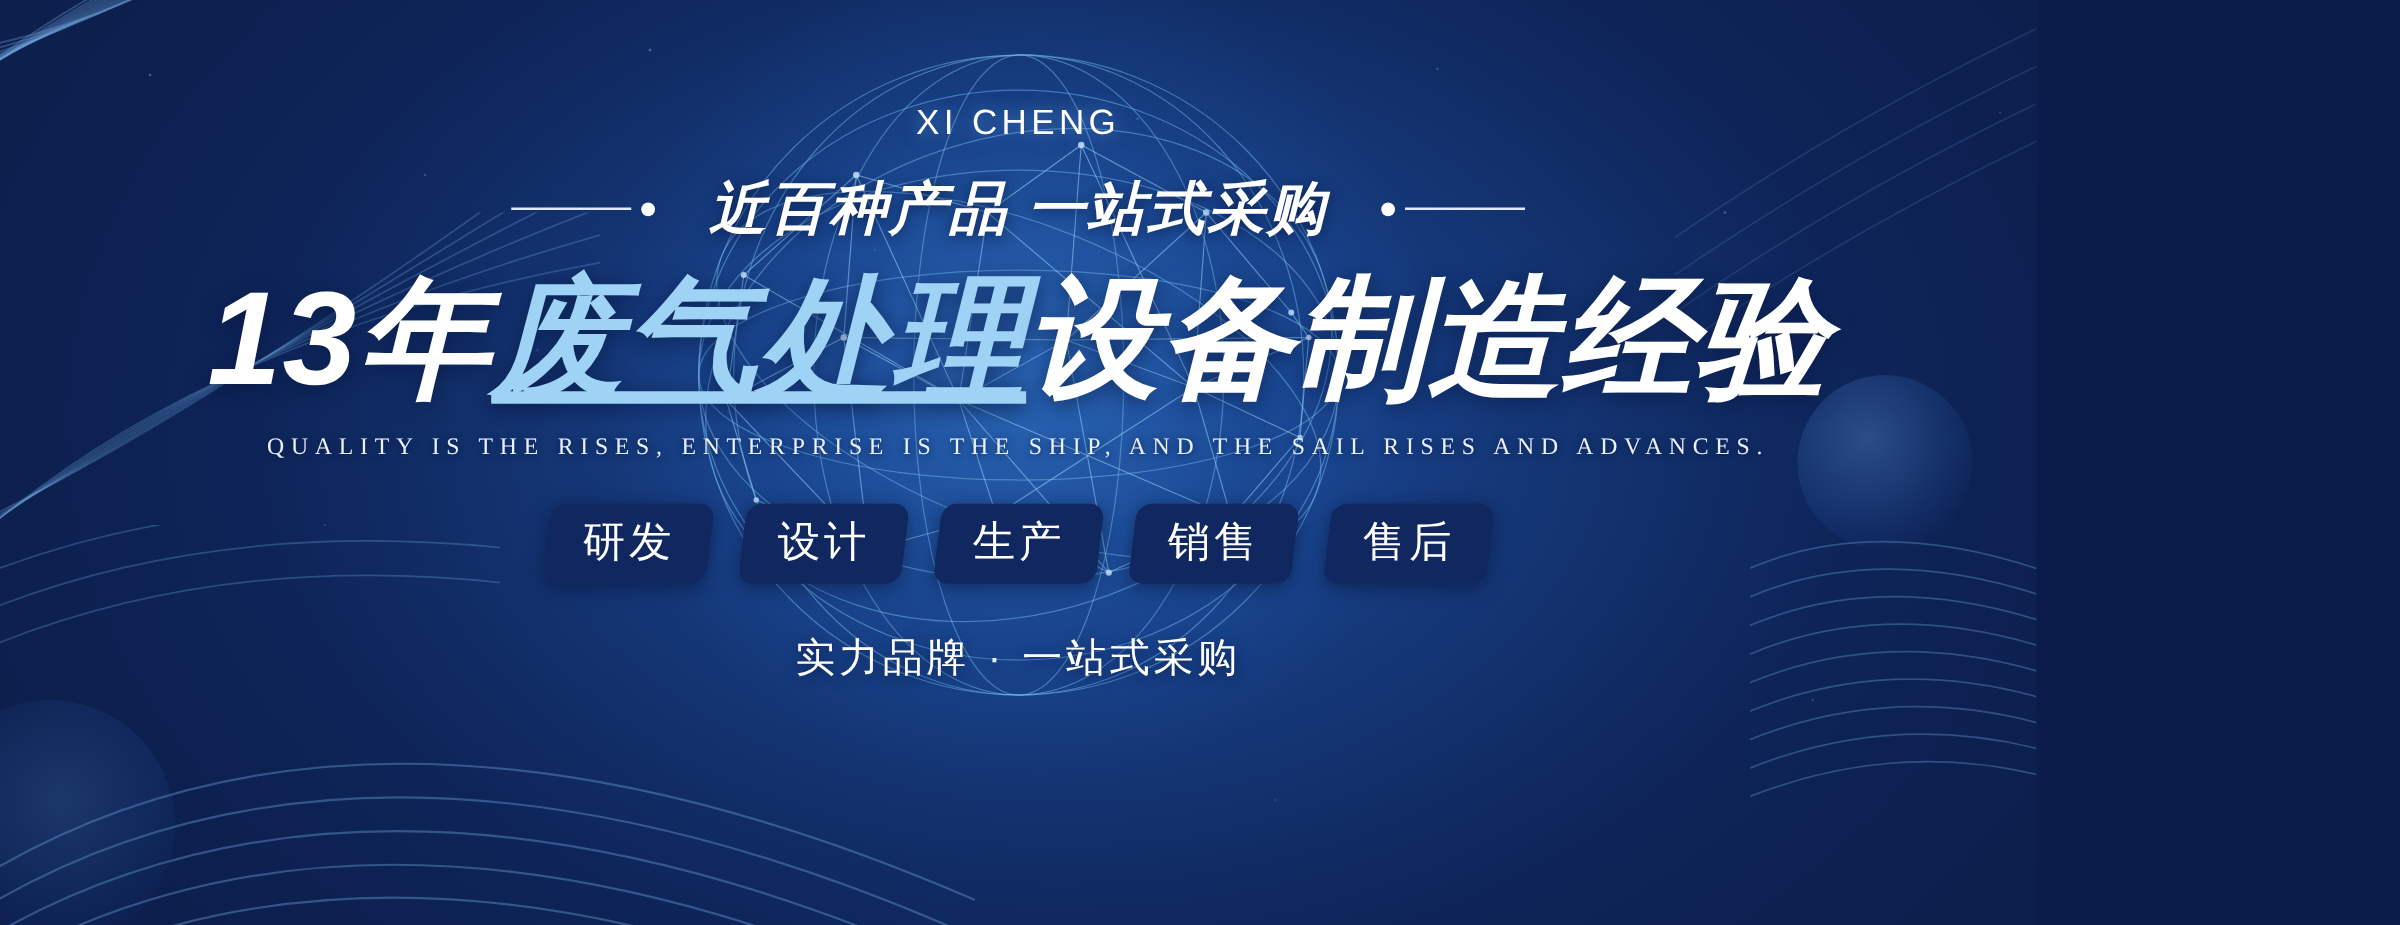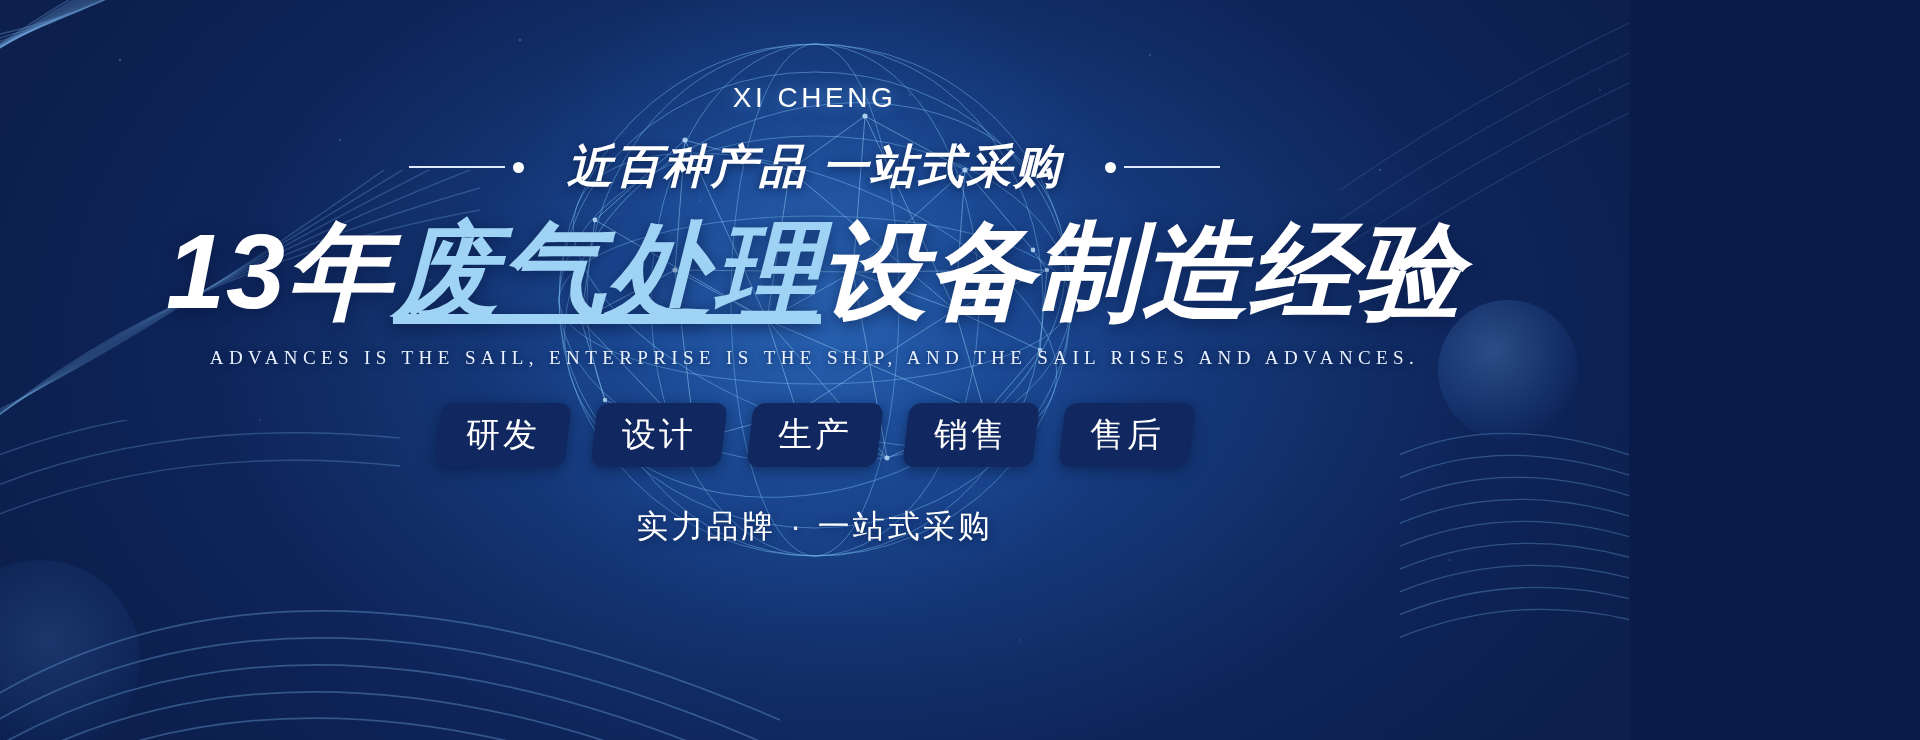--- a/index.html
+++ b/index.html
@@ -308,21 +308,21 @@
       <span class="rule right">
         <span class="dot"></span>
         <span class="bar"></span>
       </span>
     </div>
 
     <div class="headline">
       <span class="w">13年</span><span class="b">废气处理</span><span class="w">设备制造经验</span>
     </div>
 
-    <div class="tagline">ADVANCES IS THE SAIL, ENTERPRISE IS THE SHIP, AND THE SAIL RISES AND ADVANCES.</div>
+    <div class="tagline">QUALITY IS THE RISES, ENTERPRISE IS THE SHIP, AND THE SAIL RISES AND ADVANCES.</div>
 
     <div class="pills">
       <div class="pill"><span>研发</span></div>
       <div class="pill"><span>设计</span></div>
       <div class="pill"><span>生产</span></div>
       <div class="pill"><span>销售</span></div>
       <div class="pill"><span>售后</span></div>
     </div>
 
     <div class="footline">

